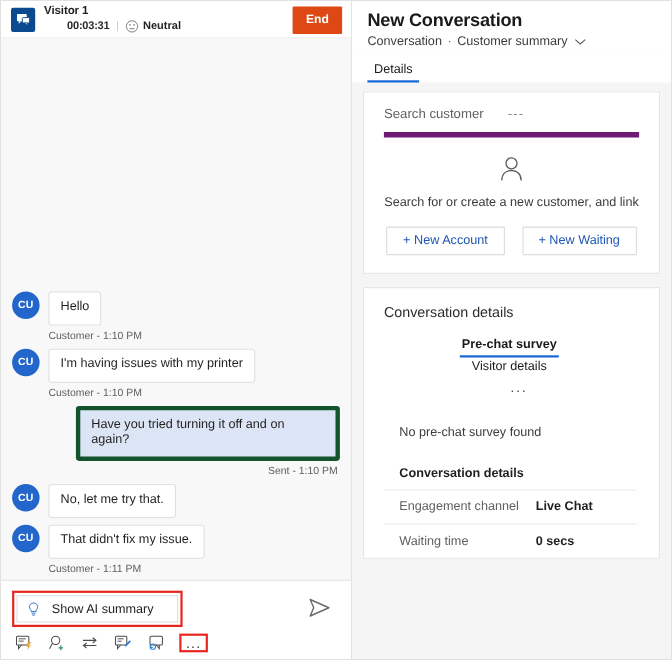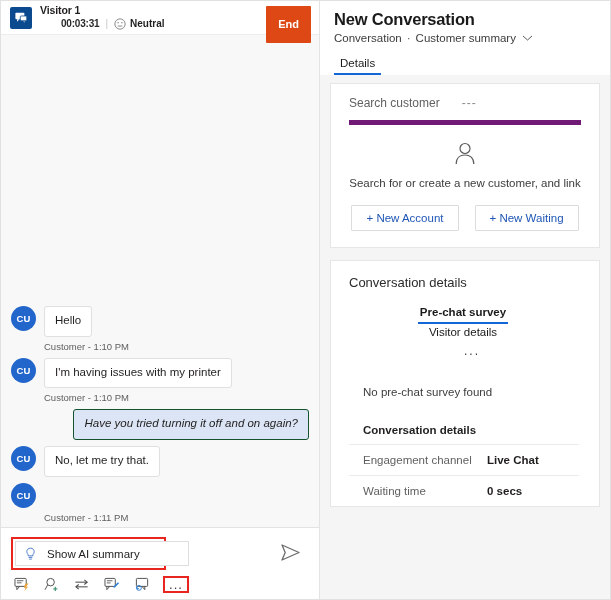--- a/index.html
+++ b/index.html
@@ -92,21 +92,21 @@
     position: absolute;
     right: 8px;
     top: 5px;
     background: #dd4814;
     color: #ffffff;
     border: none;
     font-family: "Liberation Sans", sans-serif;
     font-size: 11px;
     font-weight: bold;
     padding: 0 12px;
-    height: 37px;
+    height: 25px;
     line-height: 23px;
     cursor: pointer;
     border-radius: 1px;
   }
 
   
   .messages {
     flex: 1;
     overflow: hidden;
     padding: 0 10px;
@@ -136,23 +136,22 @@
     border-radius: 3px;
     padding: 7px 10px 8px 10px;
     font-size: 11.5px;
     color: #201f1e;
     max-width: 232px;
     line-height: 1.2;
     box-sizing: border-box;
   }
   .bubble.agent-bubble {
     background: #dce5f5;
-    border: 1px solid #14532d;
+    border: 4px solid #14532d;
     max-width: 240px;
-    font-style: italic;
   }
   .msg-time {
     font-size: 9.5px;
     color: #5e5e5e;
     margin: 4px 0 0 33px;
   }
   .msg-time.right {
     text-align: right;
     margin: 4px 2px 0 0;
   }
@@ -173,21 +172,21 @@
     top: 9px;
     width: 155px;
     height: 33px;
     border: 2px solid #e8251f;
     box-sizing: border-box;
   }
   .ai-summary-btn {
     position: absolute;
     left: 14px;
     top: 13px;
-    width: 174px;
+    width: 147px;
     height: 25px;
     background: #ffffff;
     border: 1px solid #dedede;
     display: flex;
     align-items: center;
     box-sizing: border-box;
     cursor: pointer;
     padding-left: 8px;
   }
   .bulb-icon { width: 13px; height: 14px; flex: none; display:inline-flex; }
@@ -419,28 +418,30 @@
 
       <div class="msg-row">
         <div class="avatar-cu">CU</div>
         <div class="bubble">I'm having issues with my printer</div>
       </div>
       <div class="msg-time">Customer - 1:10 PM</div>
 
       <div class="msg-row agent">
         <div class="bubble agent-bubble">Have you tried turning it off and on again?</div>
       </div>
+      <div class="msg-time right">Sent - 1:10 PM</div>
 
       <div class="msg-row">
         <div class="avatar-cu">CU</div>
         <div class="bubble">No, let me try that.</div>
       </div>
 
       <div class="msg-row">
         <div class="avatar-cu">CU</div>
+        <div class="bubble">That didn't fix my issue.</div>
       </div>
       <div class="msg-time">Customer - 1:11 PM</div>
 
     </div>
 
     <div class="compose">
       <div class="ai-summary-highlight"></div>
       <div class="ai-summary-btn">
         <span class="bulb-icon">
           <svg width="13" height="14" viewBox="0 0 14 15">

